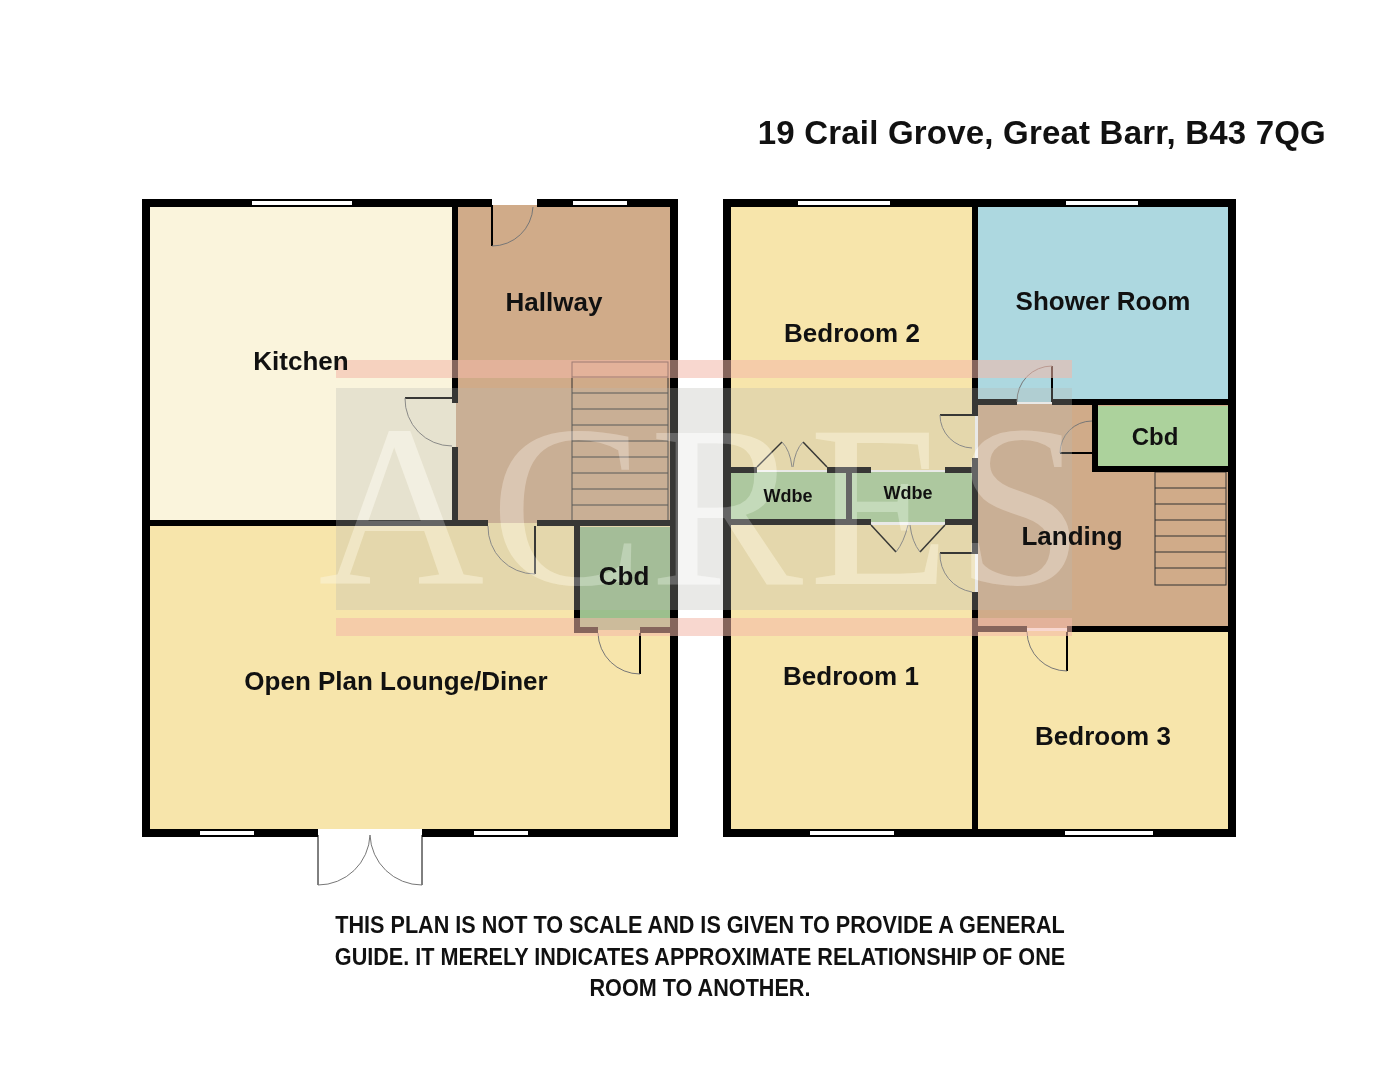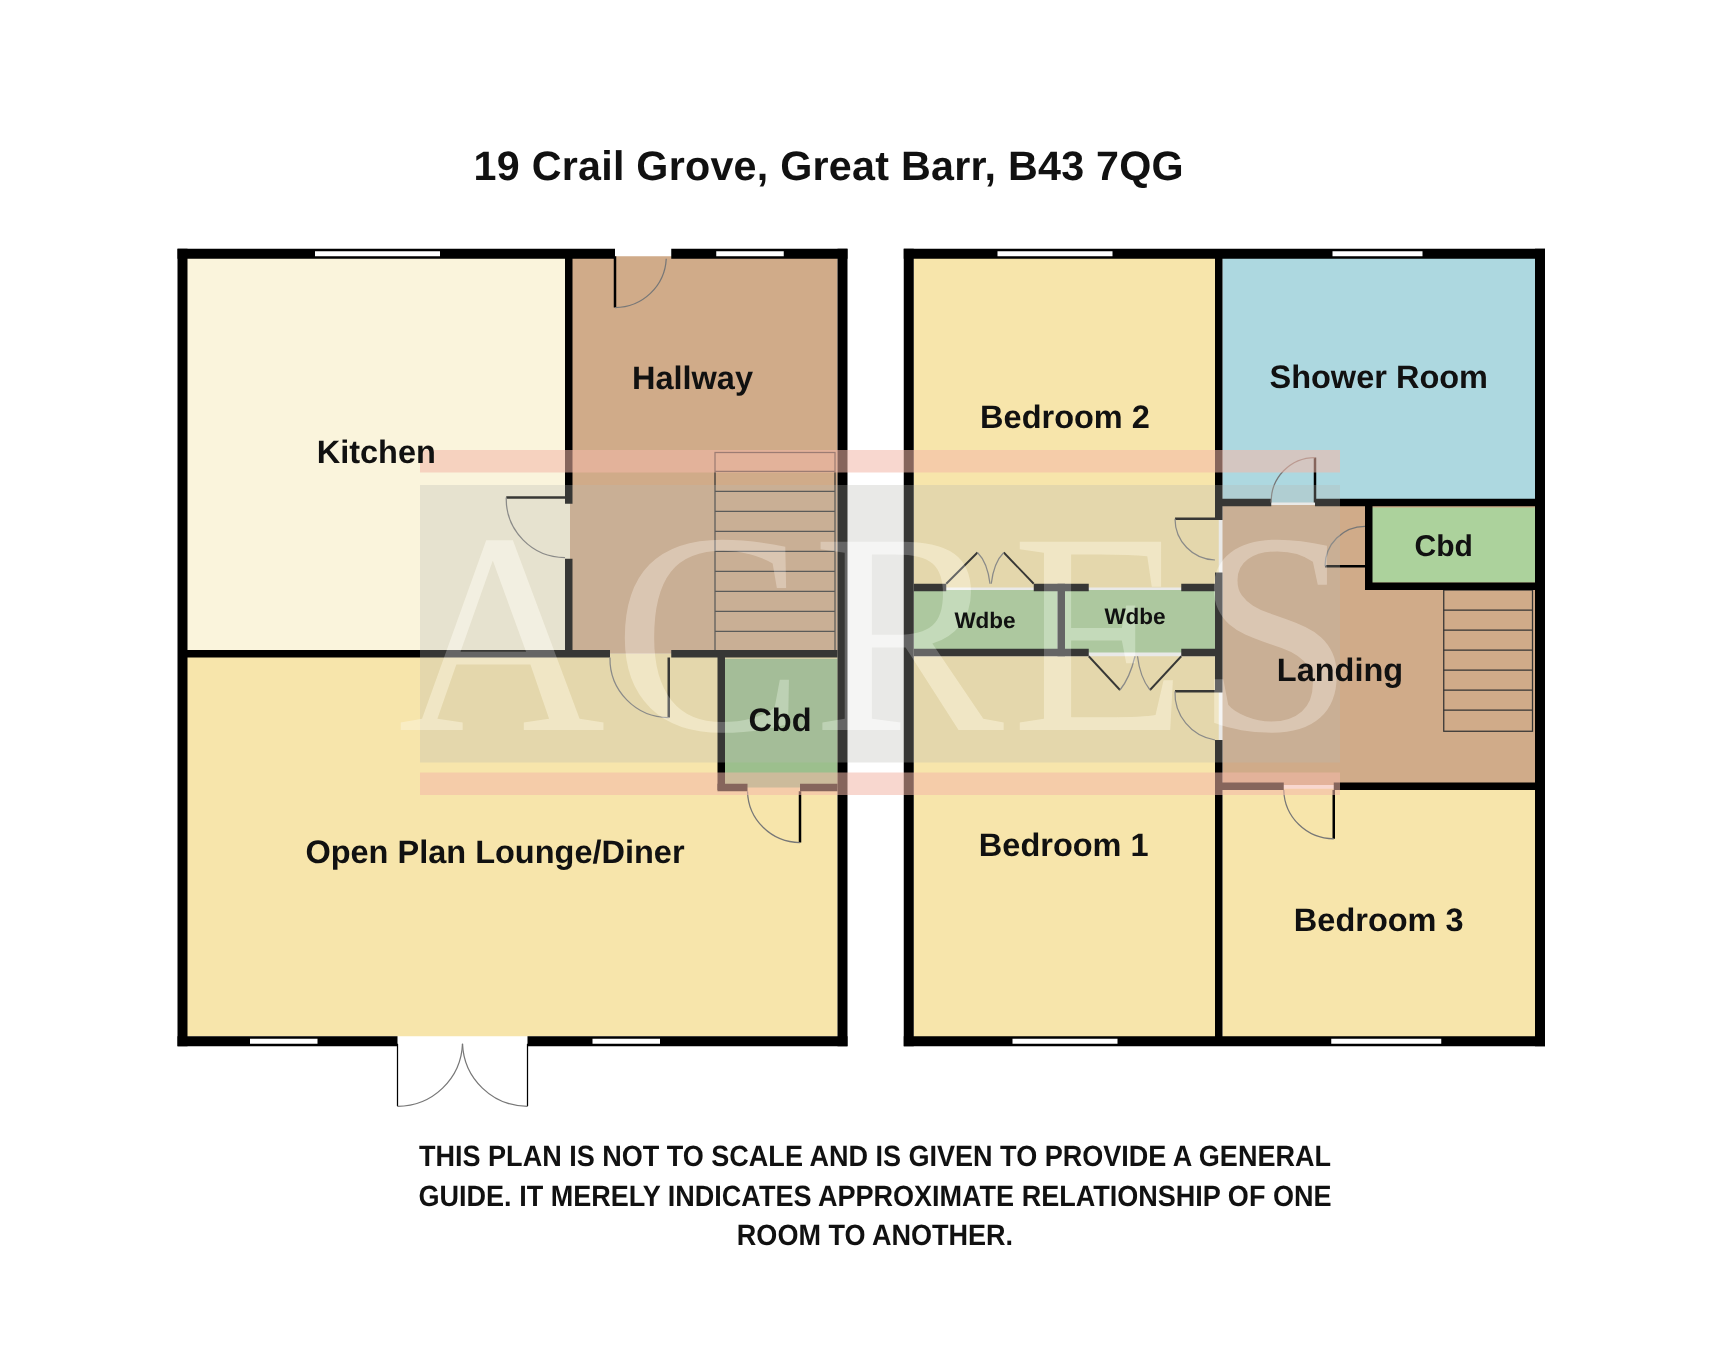--- a/index.html
+++ b/index.html
@@ -1,17 +1,17 @@
 <!DOCTYPE html>
 <html><head>
 <meta charset="utf-8">
 <style>
   html, body { margin: 0; padding: 0; background: #ffffff; }
   body { width: 1377px; height: 1080px; position: relative; overflow: hidden; font-family: "Liberation Sans", sans-serif; }
-  .title { position: absolute; left: 0; width: 1326px; top: 114px; text-align: center; font-weight: bold; font-size: 33px; color: #111; letter-spacing: 0.2px; }
+  .title { position: absolute; left: 0; width: 1326px; top: 114px; text-align: right; font-weight: bold; font-size: 33px; color: #111; letter-spacing: 0.2px; }
   .plan { position: absolute; left: 0; top: 0; }
   .room-label { font-family: "Liberation Sans", sans-serif; font-weight: bold; fill: #111; }
   .disclaimer { position: absolute; left: 200px; width: 1000px; top: 910px; text-align: center; font-weight: bold; font-size: 23.5px; line-height: 31.5px; color: #111; transform: scaleX(0.92); transform-origin: center top; }
   .disclaimer span { display: block; }
 </style>
 </head>
 <body>
 
 <div class="title">19 Crail Grove, Great Barr, B43 7QG</div>
 

